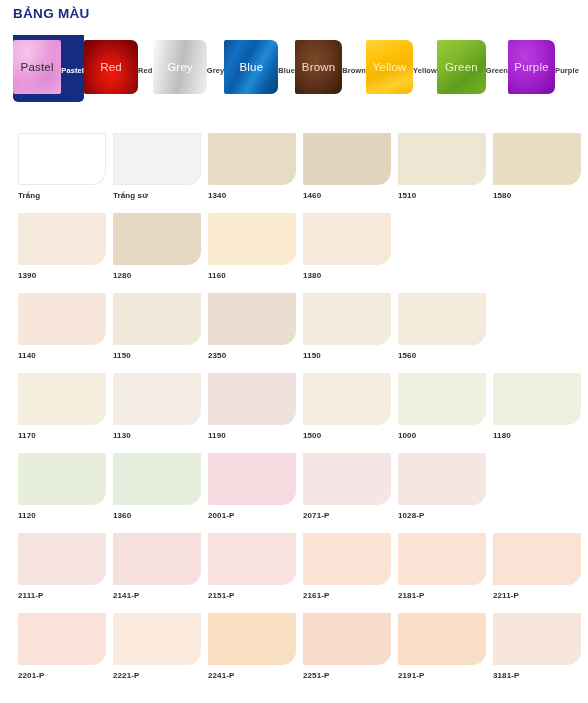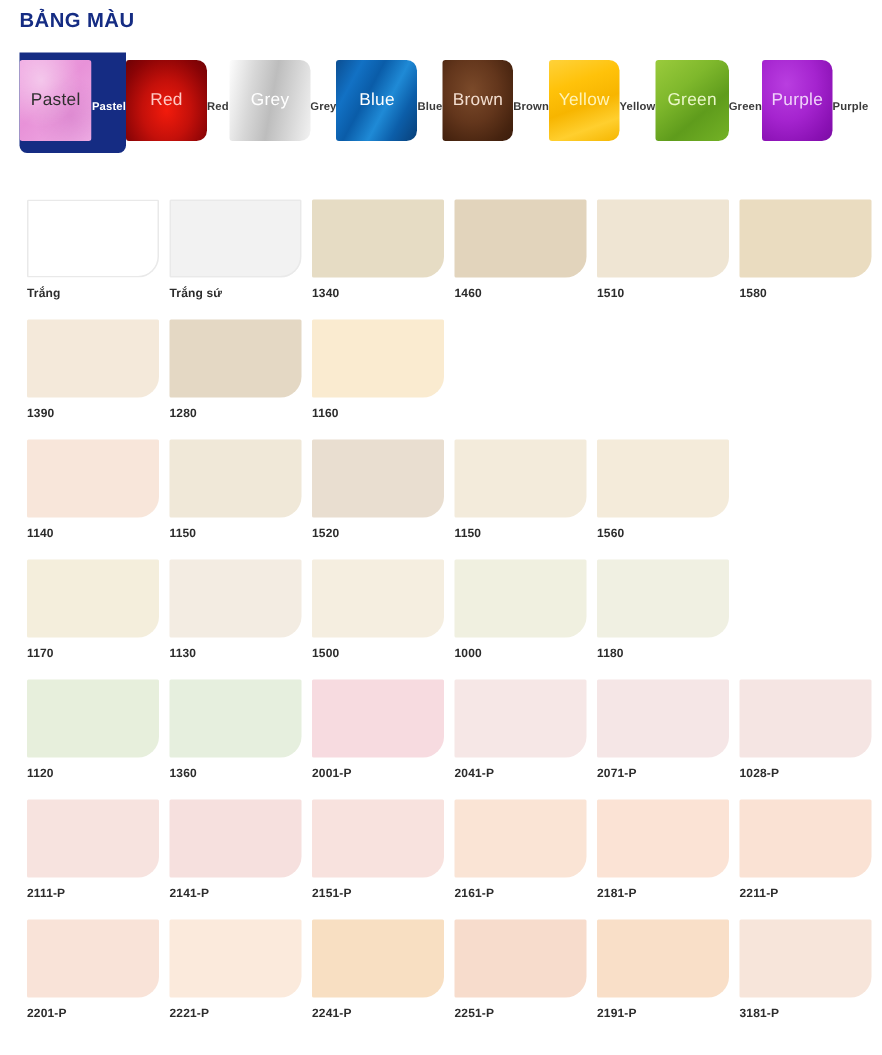--- a/index.html
+++ b/index.html
@@ -270,53 +270,61 @@
           <div class="color-label">1390</div>
         </div>
         <div class="color-cell">
           <div class="color-patch" style="background: rgb(228, 216, 196);"></div>
           <div class="color-label">1280</div>
         </div>
         <div class="color-cell">
           <div class="color-patch" style="background: rgb(250, 235, 208);"></div>
           <div class="color-label">1160</div>
         </div>
+        <div class="color-cell">
+          <div class="color-patch" style="background: rgb(247, 232, 218);"></div>
+          <div class="color-label">1380</div>
+        </div>
       </div>
       <div class="grid-row">
         <div class="color-cell">
           <div class="color-patch" style="background: rgb(248, 230, 218);"></div>
           <div class="color-label">1140</div>
         </div>
         <div class="color-cell">
           <div class="color-patch" style="background: rgb(240, 232, 216);"></div>
           <div class="color-label">1150</div>
         </div>
         <div class="color-cell">
           <div class="color-patch" style="background: rgb(233, 222, 208);"></div>
-          <div class="color-label">1520</div>
+          <div class="color-label">2350</div>
         </div>
         <div class="color-cell">
           <div class="color-patch" style="background: rgb(243, 235, 219);"></div>
           <div class="color-label">1150</div>
         </div>
         <div class="color-cell">
           <div class="color-patch" style="background: rgb(244, 235, 218);"></div>
           <div class="color-label">1560</div>
         </div>
       </div>
       <div class="grid-row">
         <div class="color-cell">
           <div class="color-patch" style="background: rgb(244, 238, 220);"></div>
           <div class="color-label">1170</div>
         </div>
         <div class="color-cell">
           <div class="color-patch" style="background: rgb(243, 236, 226);"></div>
           <div class="color-label">1130</div>
         </div>
         <div class="color-cell">
+          <div class="color-patch" style="background: rgb(239, 226, 222);"></div>
+          <div class="color-label">1190</div>
+        </div>
+        <div class="color-cell">
           <div class="color-patch" style="background: rgb(245, 238, 224);"></div>
           <div class="color-label">1500</div>
         </div>
         <div class="color-cell">
           <div class="color-patch" style="background: rgb(240, 240, 224);"></div>
           <div class="color-label">1000</div>
         </div>
         <div class="color-cell">
           <div class="color-patch" style="background: rgb(240, 240, 226);"></div>
           <div class="color-label">1180</div>
@@ -329,24 +337,20 @@
         </div>
         <div class="color-cell">
           <div class="color-patch" style="background: rgb(230, 239, 222);"></div>
           <div class="color-label">1360</div>
         </div>
         <div class="color-cell">
           <div class="color-patch" style="background: rgb(247, 219, 224);"></div>
           <div class="color-label">2001-P</div>
         </div>
         <div class="color-cell">
-          <div class="color-patch" style="background: rgb(246, 231, 230);"></div>
-          <div class="color-label">2041-P</div>
-        </div>
-        <div class="color-cell">
           <div class="color-patch" style="background: rgb(245, 230, 230);"></div>
           <div class="color-label">2071-P</div>
         </div>
         <div class="color-cell">
           <div class="color-patch" style="background: rgb(245, 229, 227);"></div>
           <div class="color-label">1028-P</div>
         </div>
       </div>
       <div class="grid-row">
         <div class="color-cell">

